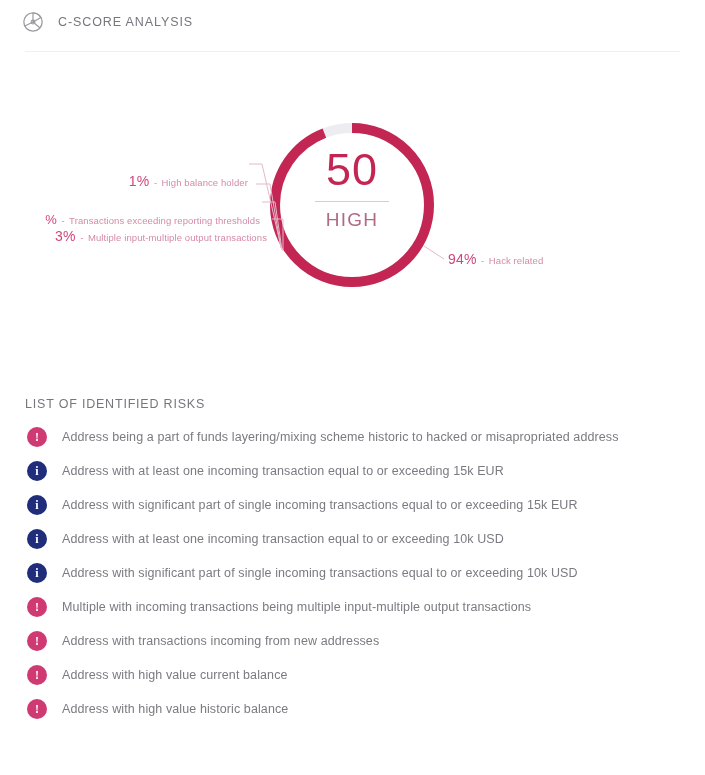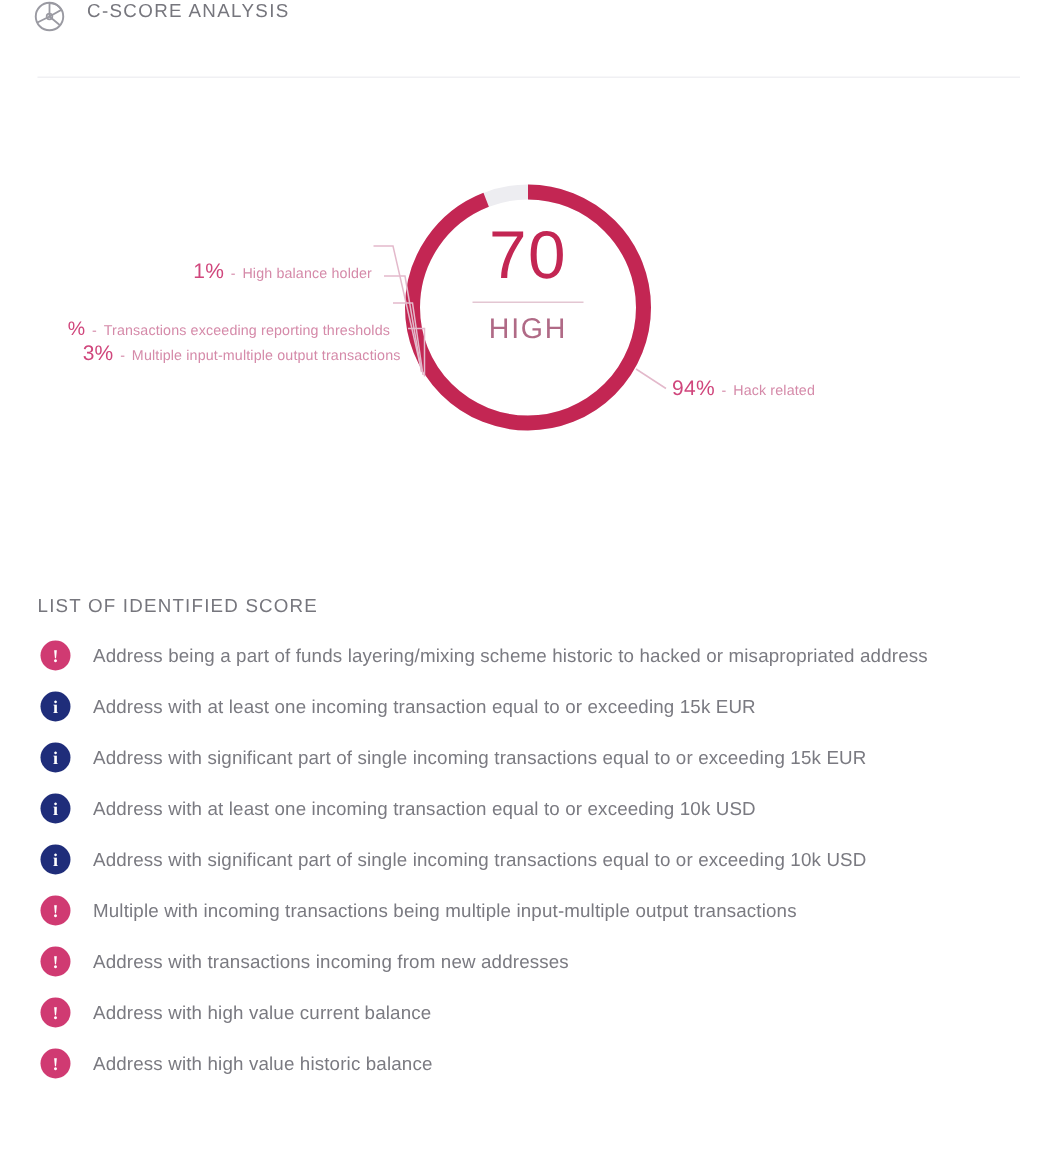--- a/index.html
+++ b/index.html
@@ -16,21 +16,21 @@
     color: #6b6b72;
   }
 
   
   .header {
     position: absolute;
     left: 0; top: 0;
     width: 705px;
     height: 44px;
     display: flex;
-    align-items: flex-start;
+    align-items: center;
     padding-left: 22px;
     box-sizing: border-box;
   }
   .header-icon {
     width: 22px;
     height: 22px;
     flex: 0 0 22px;
     margin-right: 14px;
     display: block;
   }
@@ -200,21 +200,21 @@
       <path d="M262 142 L275 142 L282 190"></path>
       <path d="M272 159 L283 159 L283 191"></path>
     </g>
 
     <g stroke="#e3b9cb" stroke-width="1" fill="none">
       <path d="M424 186 L444 199"></path>
     </g>
   </svg>
 
   <div class="score-center">
-    <div class="score-value">70</div>
+    <div class="score-value">50</div>
     <div class="score-rule"></div>
     <div class="score-label">HIGH</div>
   </div>
 
   <div class="bd-item bd-left" style="right:457px; top:98px;">
     <span class="bd-pct">1%</span>
     <span class="bd-desc">-</span>
     <span class="bd-desc">High balance holder</span>
   </div>
 
@@ -232,21 +232,21 @@
   </div>
 
   <div class="bd-item" style="left:448px; top:192px;">
     <span class="bd-pct">94%</span>
     <span class="bd-desc">-</span>
     <span class="bd-desc">Hack related</span>
   </div>
 </div>
 
 <div class="risks">
-  <div class="risks-heading">LIST OF IDENTIFIED SCORE</div>
+  <div class="risks-heading">LIST OF IDENTIFIED RISKS</div>
   <div class="risk-rows" id="risk-rows">
       <div class="risk-row">
         <div class="risk-badge warning">
           <span class="badge-glyph">!</span>
         </div>
         <div class="risk-text">Address being a part of funds layering/mixing scheme historic to hacked or misapropriated address</div>
       </div>
       <div class="risk-row">
         <div class="risk-badge info">
           <span class="badge-glyph">i</span>

